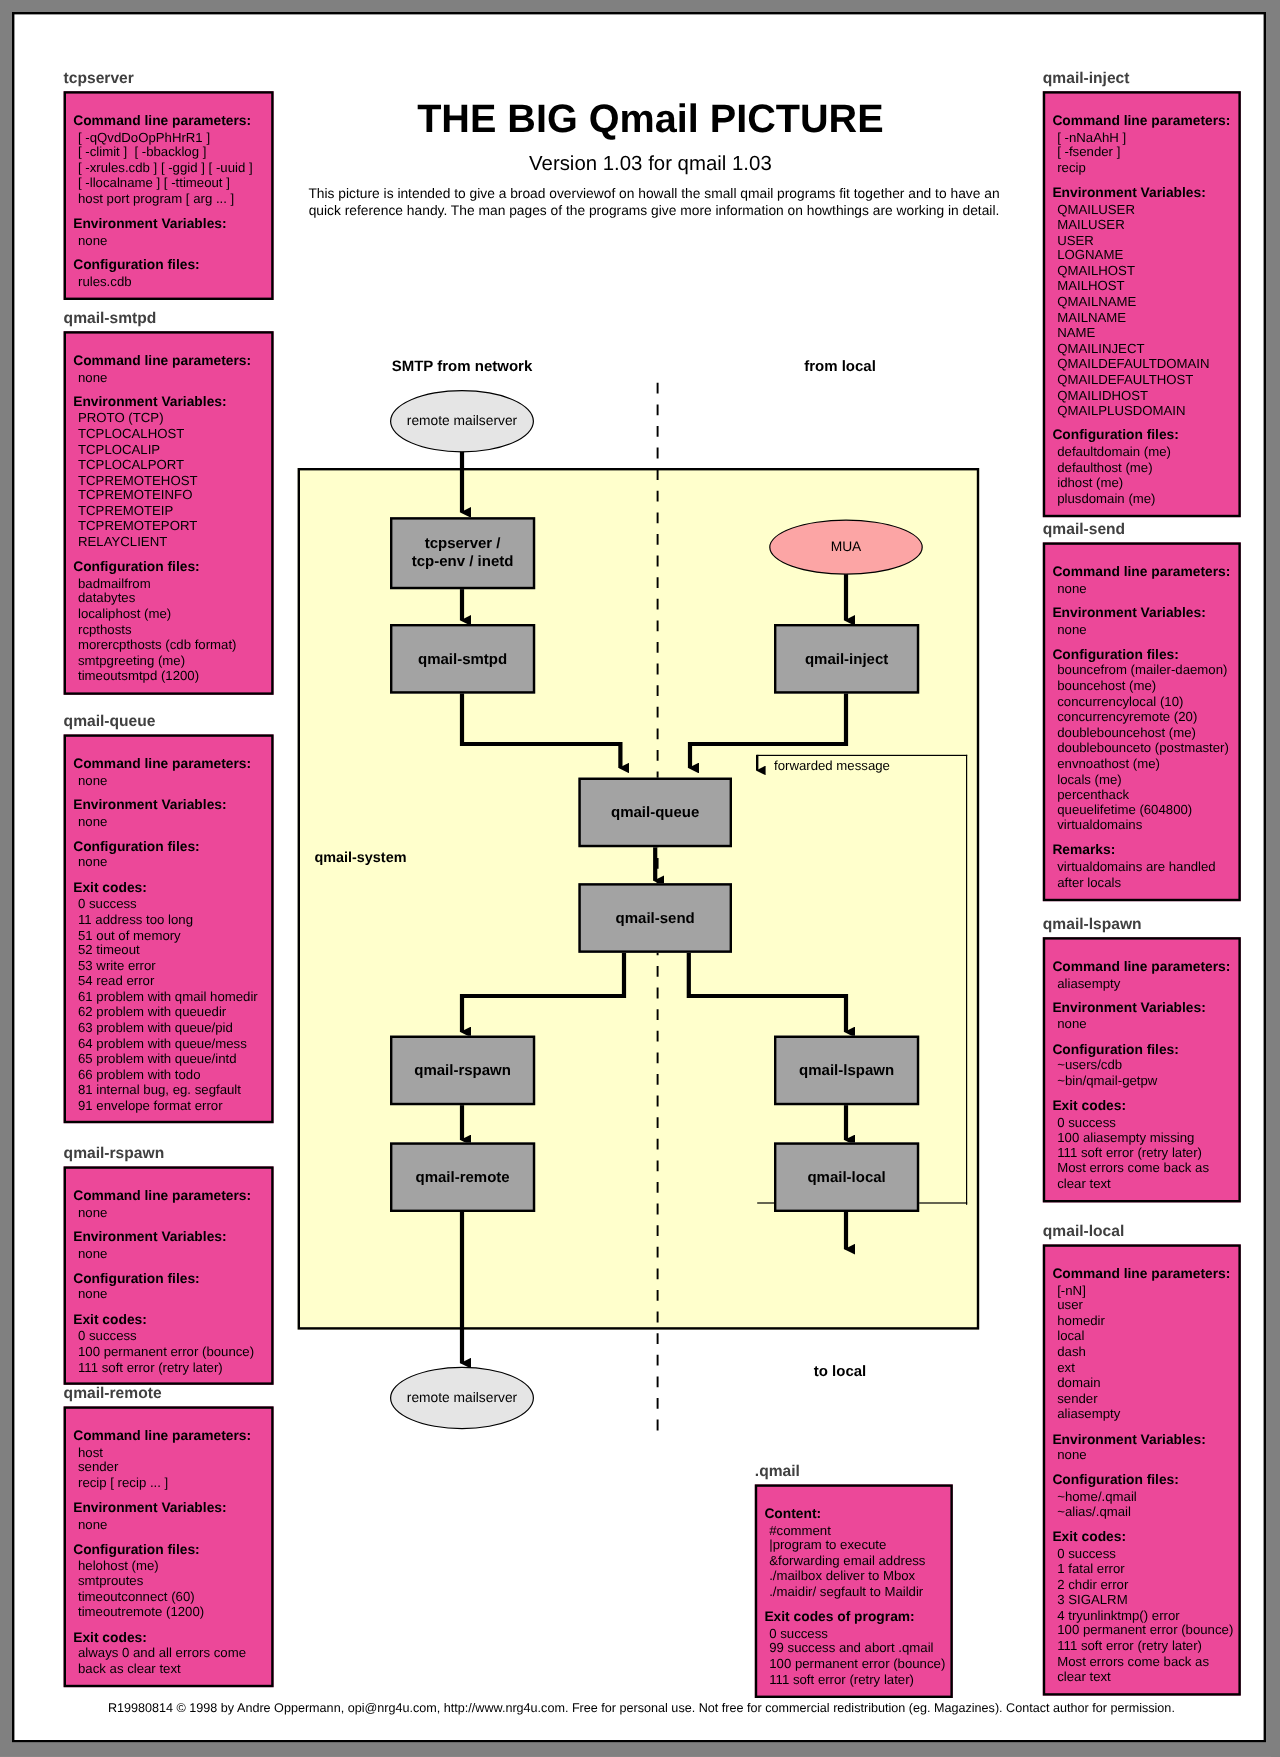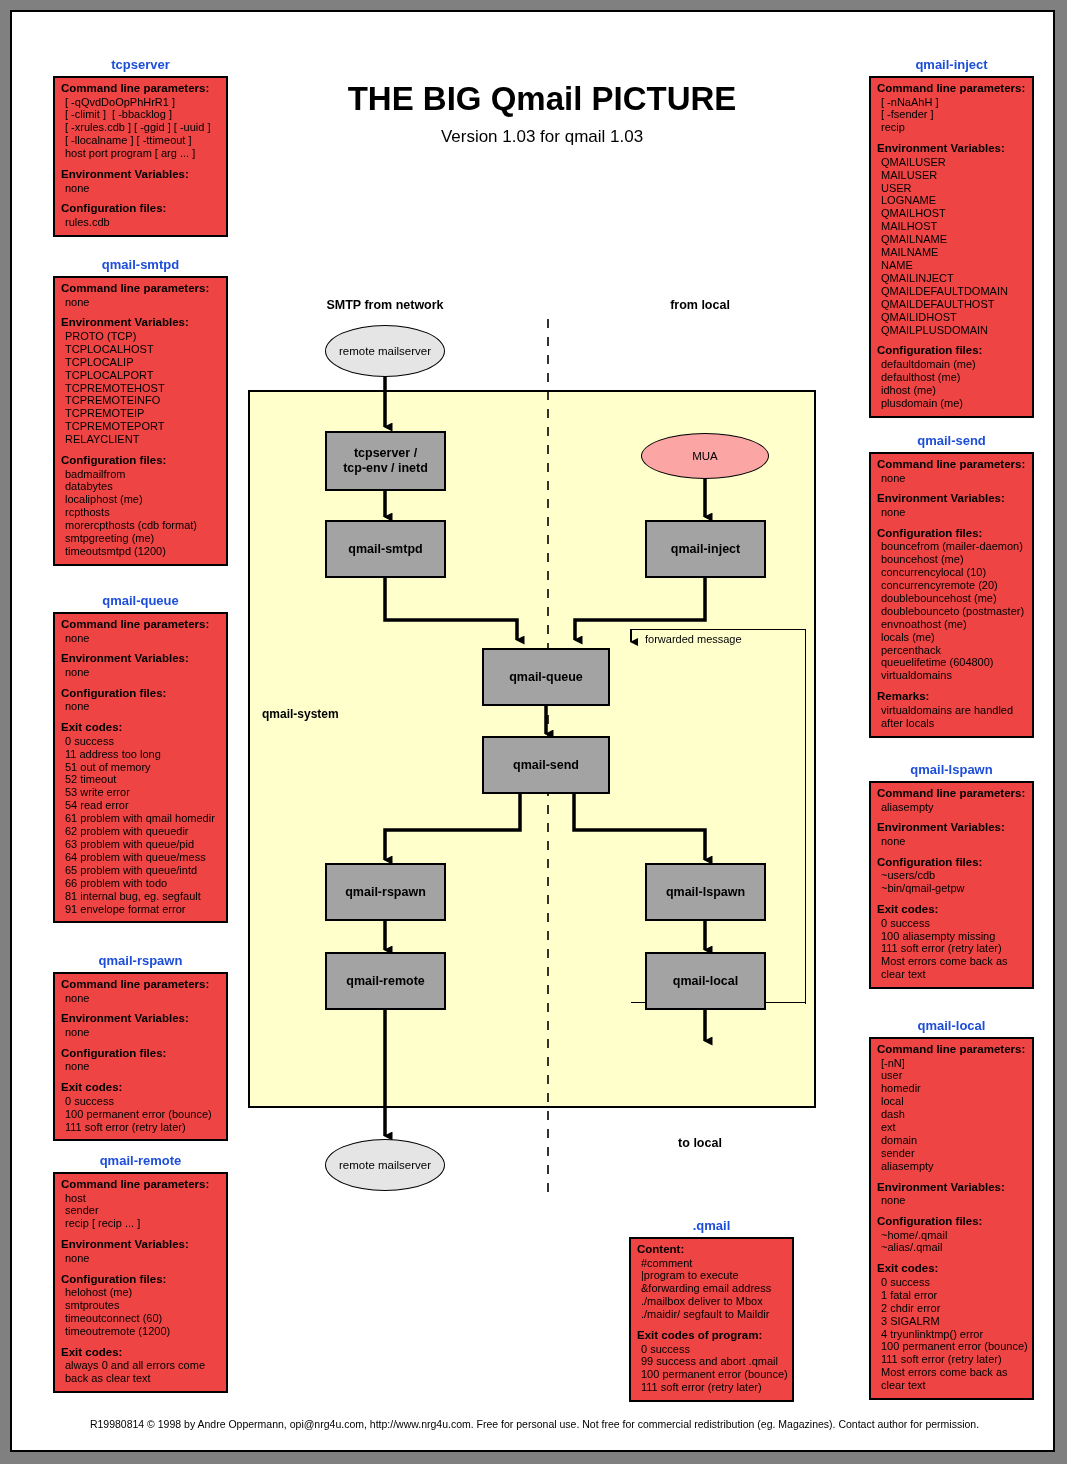--- a/index.html
+++ b/index.html
@@ -1,19 +1,19 @@
 <!DOCTYPE html>
 <html><head>
 <meta charset="utf-8">
 <style>
   html,body{margin:0;padding:0;background:#808080;}
   body{width:1067px;height:1464px;overflow:hidden;font-family:"Liberation Sans","DejaVu Sans",sans-serif;}
   #page{position:absolute;left:10px;top:10px;width:1045px;height:1442px;background:#ffffff;border:2px solid #000;box-sizing:border-box;}
-  .panel{position:absolute;background:#ef4444;border:2px solid #000;box-sizing:border-box;padding:4px 6px 6px 6px;}
-  .panel-title{position:absolute;font-weight:bold;font-size:13px;color:#1d4ed8;text-align:center;}
+  .panel{position:absolute;background:#ec4899;border:2px solid #000;box-sizing:border-box;padding:17px 6px 6px 6px;}
+  .panel-title{position:absolute;font-weight:bold;font-size:13px;color:#404040;text-align:left;}
   .sec{font-weight:bold;font-size:11.5px;line-height:13.5px;color:#000;}
   .ln{font-size:11px;line-height:12.9px;color:#000;padding-left:4px;white-space:pre;}
   .gap{height:8px;}
   
   #diagram{position:absolute;left:0;top:0;width:1045px;height:1442px;}
   .title{position:absolute;text-align:center;}
   #maintitle{left:240px;top:68px;width:580px;font-size:33px;font-weight:bold;letter-spacing:0px;}
   #subtitle{left:240px;top:115px;width:580px;font-size:17px;}
   #blurb{left:238px;top:143px;width:590px;font-size:11.5px;line-height:14px;text-align:center;}
   .lbl{position:absolute;font-size:12.5px;font-weight:bold;color:#000;text-align:center;}
@@ -27,20 +27,21 @@
   #footer{position:absolute;left:0;top:1406px;width:1045px;text-align:center;font-size:10.5px;color:#000;}
   .fwdbox{position:absolute;border:1.5px solid #000;box-sizing:border-box;background:transparent;}
 </style>
 </head>
 <body>
 
 <div id="page">
 
   <div class="title" id="maintitle">THE BIG Qmail PICTURE</div>
   <div class="title" id="subtitle">Version 1.03 for qmail 1.03</div>
+  <div class="title" id="blurb">This picture is intended to give a broad overviewof on howall the small qmail programs fit together and to have an quick reference handy. The man pages of the programs give more information on howthings are working in detail.</div>
 
   <div id="panels-host">
       <div class="panel-title" style="left: 41px; top: 45px; width: 175px;">tcpserver</div>
       <div class="panel" style="left: 41px; top: 64px; width: 175px;">
         <div class="sec">Command line parameters:</div>
         <div class="ln">[ -qQvdDoOpPhHrR1 ]</div>
         <div class="ln">[ -climit ]  [ -bbacklog ]</div>
         <div class="ln">[ -xrules.cdb ] [ -ggid ] [ -uuid ]</div>
         <div class="ln">[ -llocalname ] [ -ttimeout ]</div>
         <div class="ln">host port program [ arg ... ]</div>

